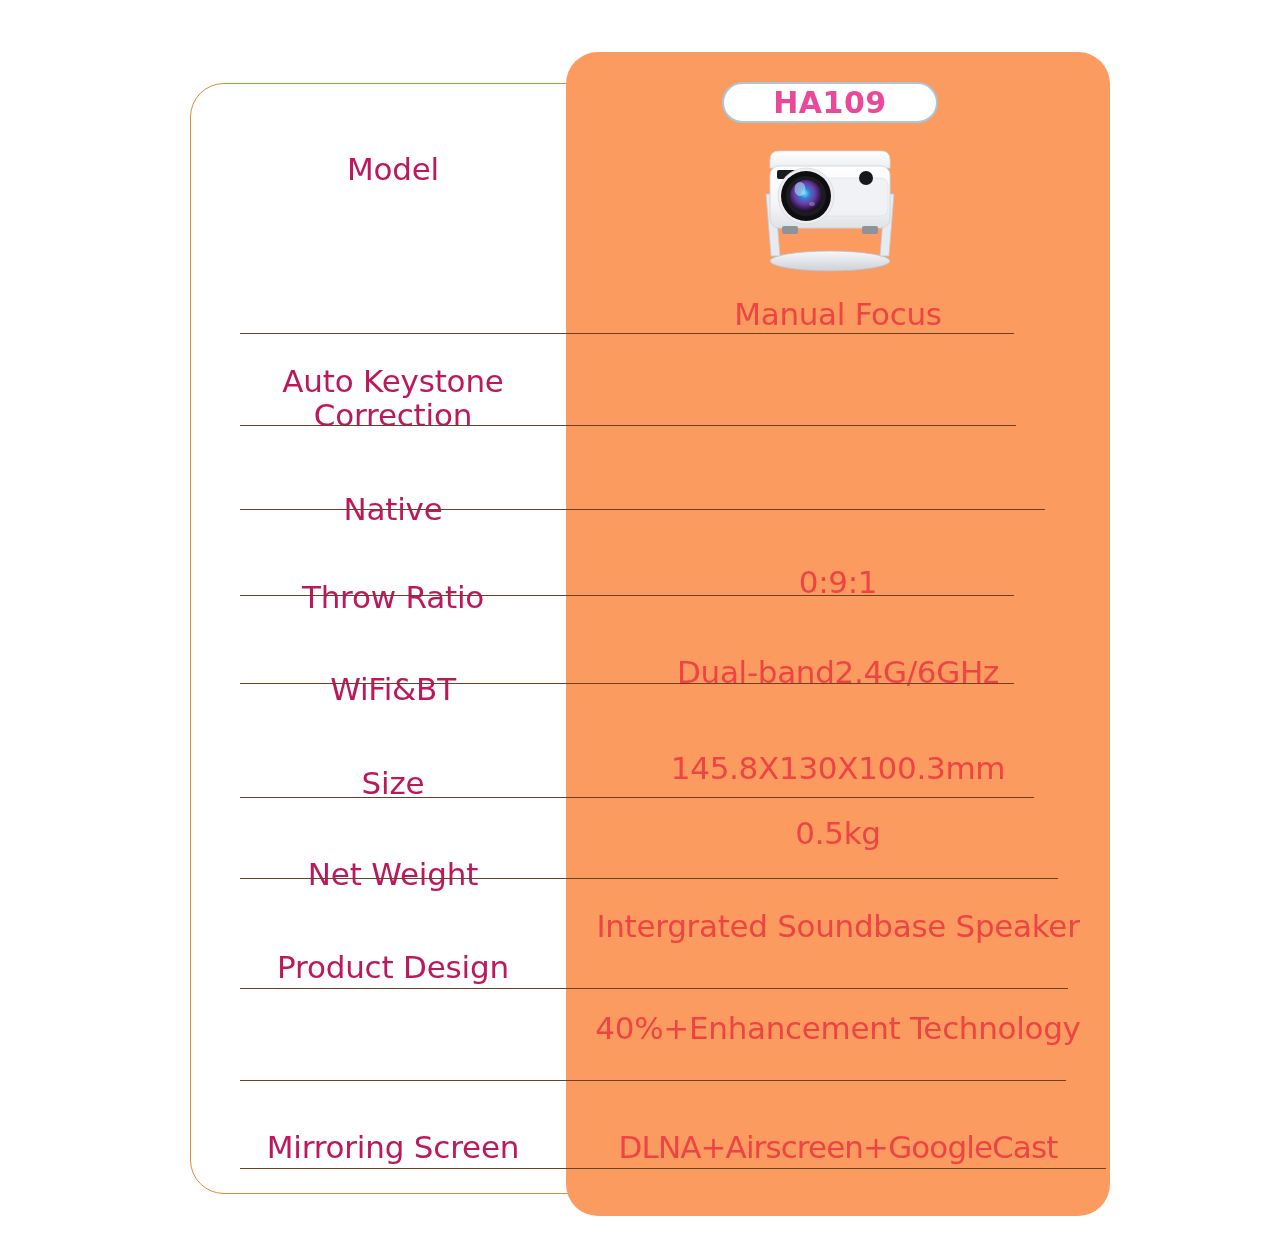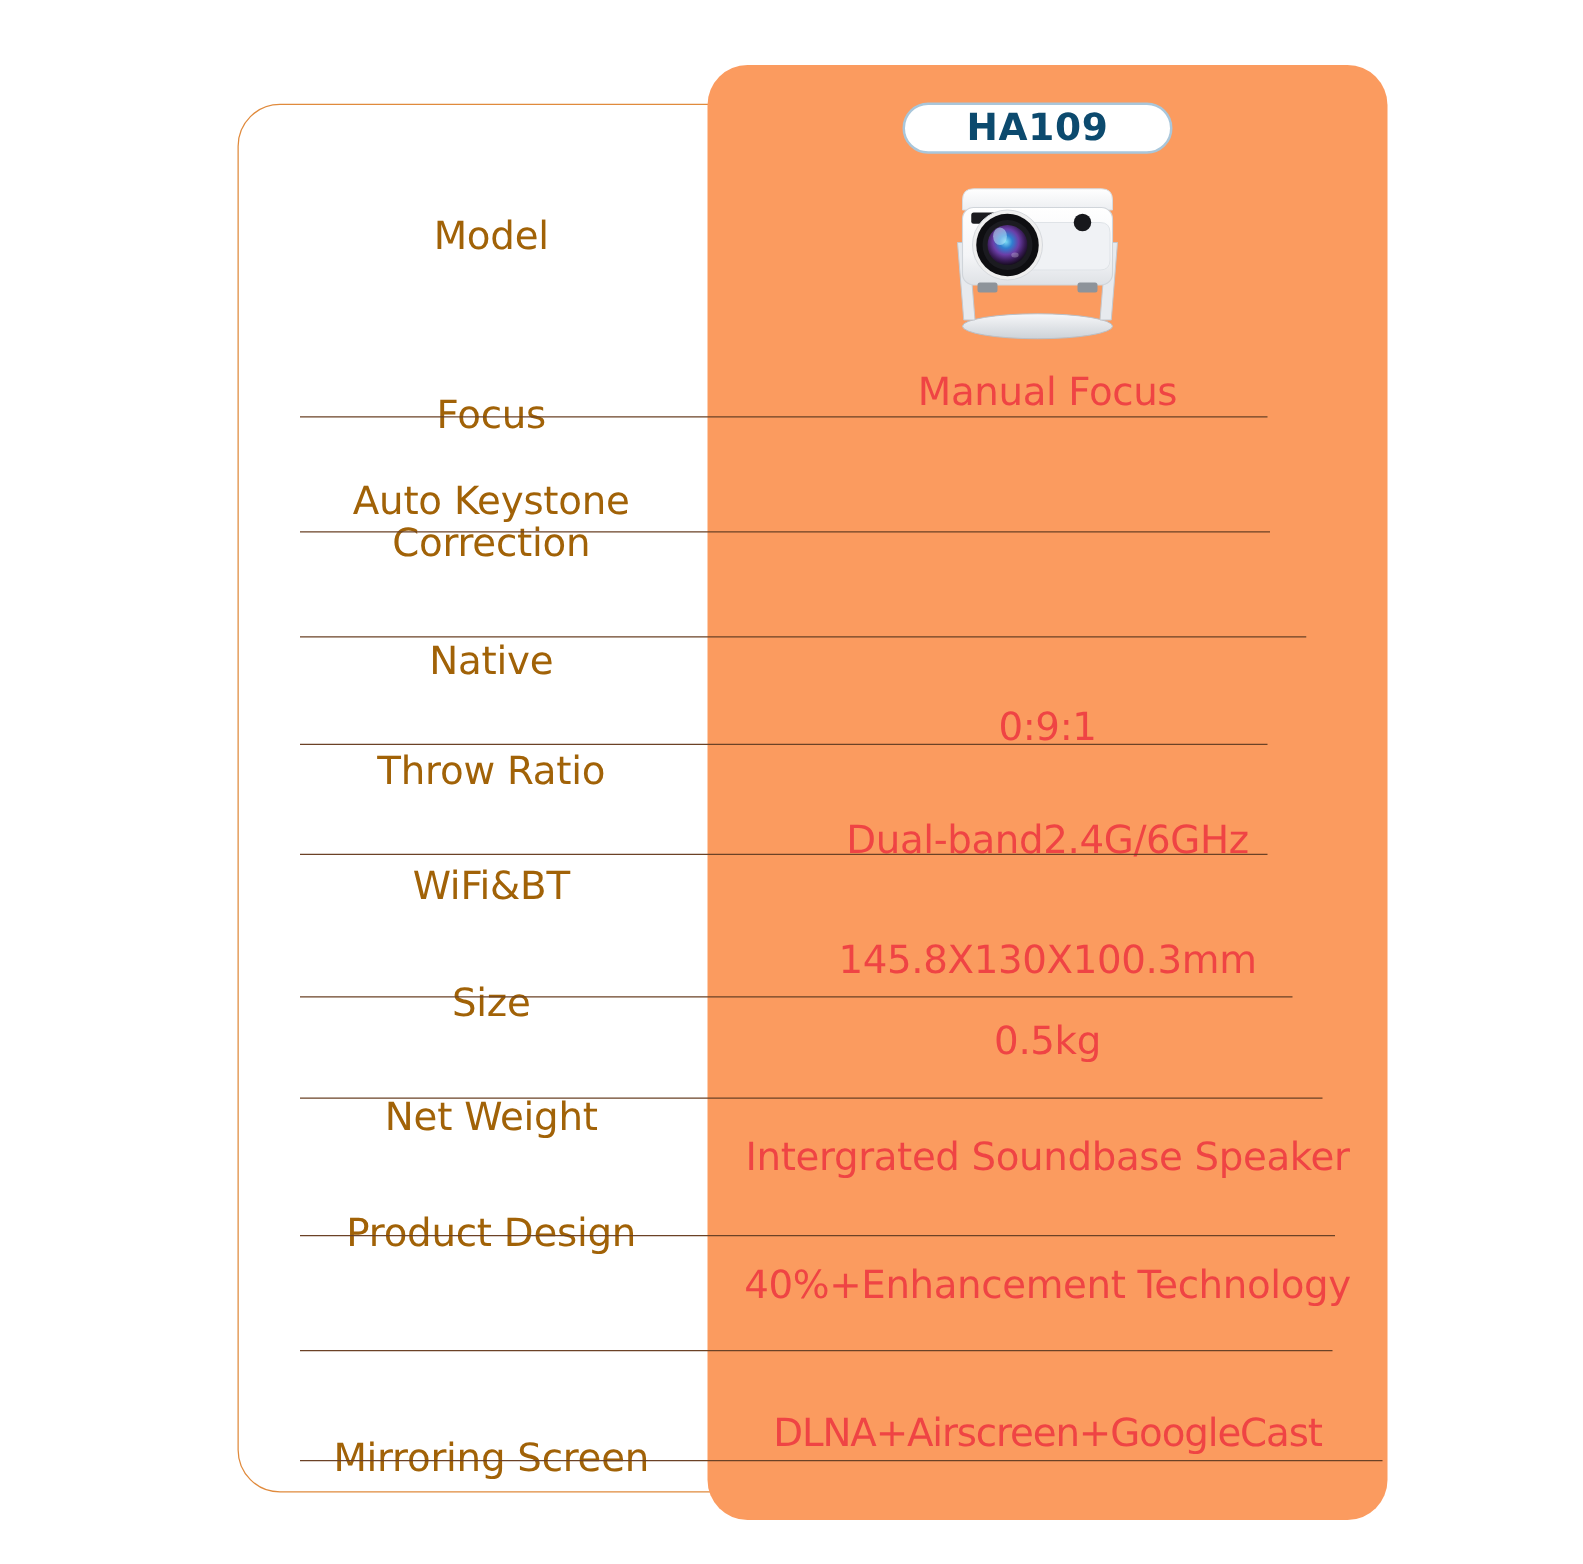--- a/index.html
+++ b/index.html
@@ -56,21 +56,21 @@
     border: 2px solid #A9C6DA;
     border-radius: 21px;
     display: flex;
     align-items: center;
     justify-content: center;
     z-index: 6;
   }
   .model-badge span {
     font-size: 30px;
     font-weight: 700;
-    color: #0c4a6e;
+    color: #ec4899;
     letter-spacing: 0.5px;
     line-height: 1;
     text-align: right;
   }
 
   
   .projector-figure {
     position: absolute;
     left: 742px;
     top: 136px;
@@ -87,27 +87,26 @@
     border-top: 1.3px solid #6B4226;
     z-index: 5;
   }
 
   
   .spec-label {
     position: absolute;
     width: 330px;
     left: 228px;
     text-align: center;
-    color: #a16207;
+    color: #be185d;
     font-size: 31px;
     font-weight: 400;
     line-height: 34px;
     letter-spacing: -0.2px;
     z-index: 4;
-    margin-top: 20px;
   }
 
   
   .spec-value {
     position: absolute;
     width: 520px;
     left: 578px;
     text-align: center;
     color: #ef4444;
     font-size: 31px;
@@ -179,21 +178,20 @@
       <circle cx="64" cy="60" r="25" fill="#0e0e11"></circle>
       <circle cx="64" cy="60" r="20" fill="#1b1b20"></circle>
       <circle cx="64" cy="60" r="16" fill="url(#lensG)"></circle>
       <ellipse cx="58" cy="53" rx="5.5" ry="7" fill="#b8e9fb" opacity="0.55"></ellipse>
       <ellipse cx="70" cy="68" rx="3" ry="2" fill="#ffffff" opacity="0.25"></ellipse>
     </svg>
   </div>
 
   <div class="spec-label" style="top:152px;">Model</div>
 
-  <div class="spec-label" style="top:295px;">Focus</div>
   <div class="spec-value" style="top:297px;">Manual Focus</div>
   <div class="divider" style="left:240px; top:333px; width:774px;"></div>
 
   <div class="spec-label" style="top:364px;">Auto Keystone Correction</div>
   <div class="divider" style="left:240px; top:425px; width:776px;"></div>
 
   <div class="spec-label" style="top:492px;">Native</div>
   <div class="divider" style="left:240px; top:509px; width:805px;"></div>
 
   <div class="spec-label" style="top:580px;">Throw Ratio</div>

